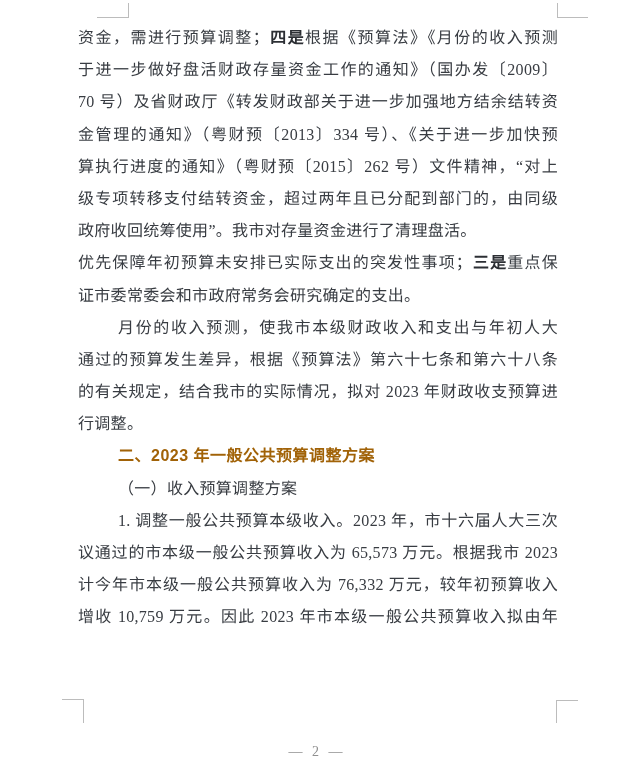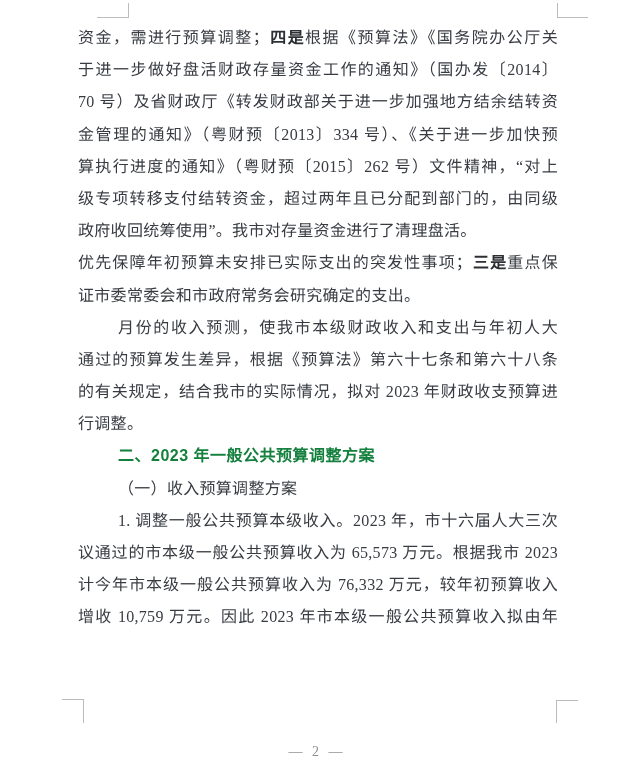--- a/index.html
+++ b/index.html
@@ -33,21 +33,21 @@
     height: 32.2px;
     text-align: justify;
     text-align-last: left;
     overflow: hidden;
   }
   .line.just { text-align-last: justify; }
   .line.indent { text-indent: 40px; }
   .line.heading {
     font-family: "Liberation Sans", "DejaVu Sans", sans-serif;
     font-weight: 700;
-    color: #15803d;
+    color: #a16207;
     letter-spacing: 0.5px;
   }
   .em {
     font-family: "Liberation Sans", "DejaVu Sans", sans-serif;
     font-weight: 700;
     color: #2c2f34;
     margin-top: 11px;
   }
   .footer {
     position: absolute;
@@ -61,22 +61,22 @@
 </head>
 <body>
 
 <div class="page">
   <div class="mark mark-tl"></div>
   <div class="mark mark-tr"></div>
   <div class="mark mark-bl"></div>
   <div class="mark mark-br"></div>
 
   <div class="doc-body">
-      <div class="line just"><span>资金，需进行预算调整；</span><span class="em">四是</span><span>根据《预算法》《国务院办公厅关</span></div>
-      <div class="line just"><span>于进一步做好盘活财政存量资金工作的通知》（国办发〔2014〕</span></div>
+      <div class="line just"><span>资金，需进行预算调整；</span><span class="em">四是</span><span>根据《预算法》《月份的收入预测</span></div>
+      <div class="line just"><span>于进一步做好盘活财政存量资金工作的通知》（国办发〔2009〕</span></div>
       <div class="line just"><span>70 号）及省财政厅《转发财政部关于进一步加强地方结余结转资</span></div>
       <div class="line just"><span>金管理的通知》（粤财预〔2013〕334 号）、《关于进一步加快预</span></div>
       <div class="line just"><span>算执行进度的通知》（粤财预〔2015〕262 号）文件精神，“对上</span></div>
       <div class="line just"><span>级专项转移支付结转资金，超过两年且已分配到部门的，由同级</span></div>
       <div class="line"><span>政府收回统筹使用”。我市对存量资金进行了清理盘活。</span></div>
       <div class="line just"><span>优先保障年初预算未安排已实际支出的突发性事项；</span><span class="em">三是</span><span>重点保</span></div>
       <div class="line"><span>证市委常委会和市政府常务会研究确定的支出。</span></div>
       <div class="line just indent"><span>月份的收入预测，使我市本级财政收入和支出与年初人大</span></div>
       <div class="line just"><span>通过的预算发生差异，根据《预算法》第六十七条和第六十八条</span></div>
       <div class="line just"><span>的有关规定，结合我市的实际情况，拟对 2023 年财政收支预算进</span></div>

